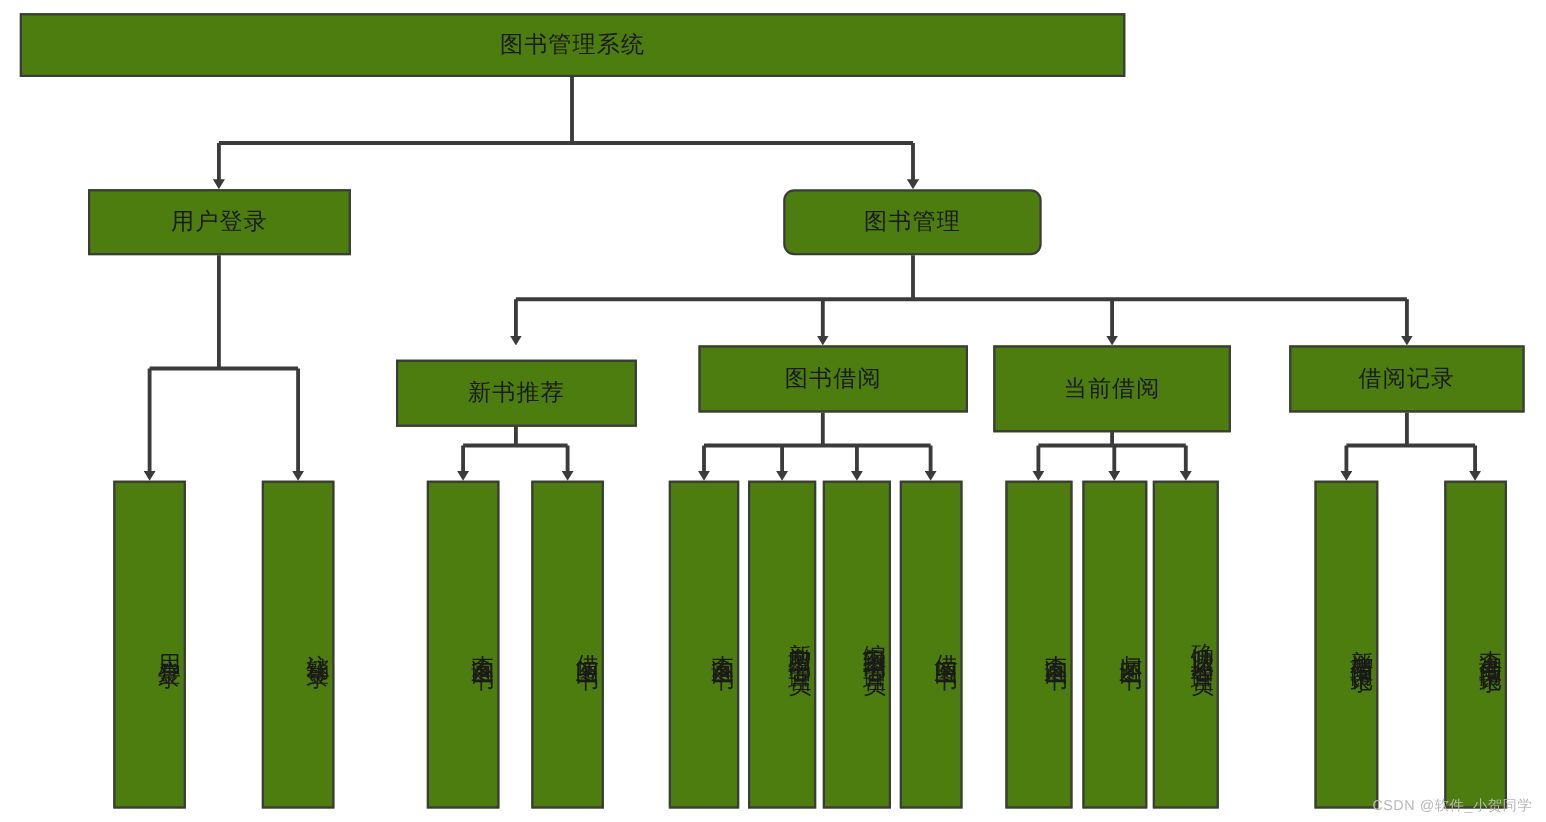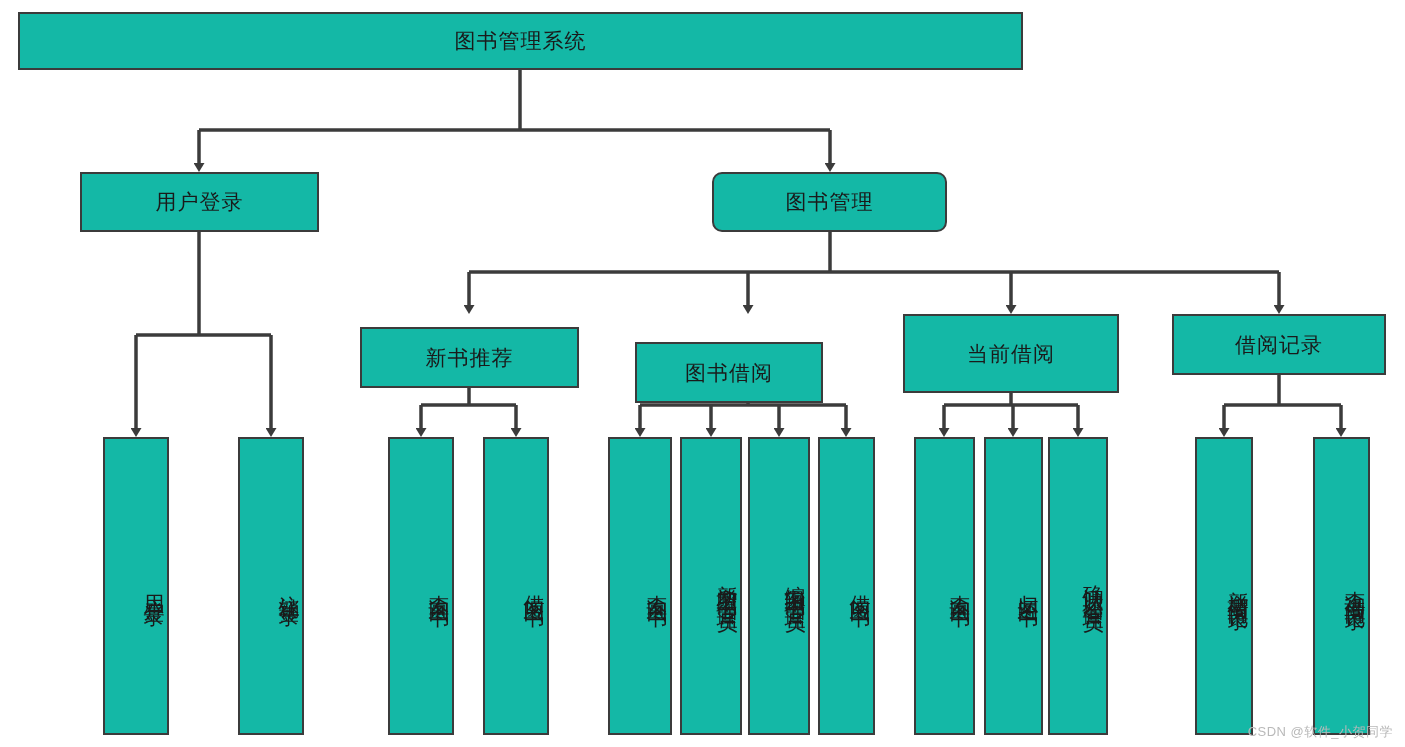--- a/index.html
+++ b/index.html
@@ -21,26 +21,27 @@
     position: absolute;
     left: 0;
     top: 0;
     width: 1405px;
     height: 747px;
   }
   .node {
     position: absolute;
     box-sizing: border-box;
     border: 2px solid #3b3b3b;
-    background: #14b8a6;
+    background: #4d7c0f;
     color: #1a1a1a;
     display: flex;
     align-items: center;
     justify-content: center;
     text-align: center;
+    font-family: Liberation Serif, serif;
   }
   .node.horiz {
     font-size: 21px;
     letter-spacing: 1px;
     line-height: 1.2;
   }
   .node.vert {
     writing-mode: vertical-rl;
     text-orientation: upright;
     font-size: 21px;
@@ -123,21 +124,21 @@
       <path d="M1341,405 L1341,429" marker-end="url(#arrow)"></path>
     </g>
   </svg>
 
   <div class="node horiz" style="left:18px; top:12px; width:1005px; height:58px;">图书管理系统</div>
 
   <div class="node horiz" style="left:80px; top:172px; width:239px; height:60px;">用户登录</div>
   <div class="node horiz" style="left:712px; top:172px; width:235px; height:60px;border-radius:10px;">图书管理</div>
 
   <div class="node horiz" style="left:360px; top:327px; width:219px; height:61px;">新书推荐</div>
-  <div class="node horiz" style="left:635px; top:314px; width:188px; height:61px;margin-top:28px;">图书借阅</div>
+  <div class="node horiz" style="left:635px; top:314px; width:245px; height:61px;">图书借阅</div>
   <div class="node horiz" style="left:903px; top:314px; width:216px; height:79px;">当前借阅</div>
   <div class="node horiz" style="left:1172px; top:314px; width:214px; height:61px;text-align:center;">借阅记录</div>
 
   <div class="node vert" style="left:103px; top:437px; width:66px; height:298px;">用户登录</div>
   <div class="node vert" style="left:238px; top:437px; width:66px; height:298px;">注销登录</div>
 
   <div class="node vert" style="left:388px; top:437px; width:66px; height:298px;">查询图书</div>
   <div class="node vert" style="left:483px; top:437px; width:66px; height:298px;">借阅图书</div>
 
   <div class="node vert" style="left:608px; top:437px; width:64px; height:298px;">查询图书</div>

